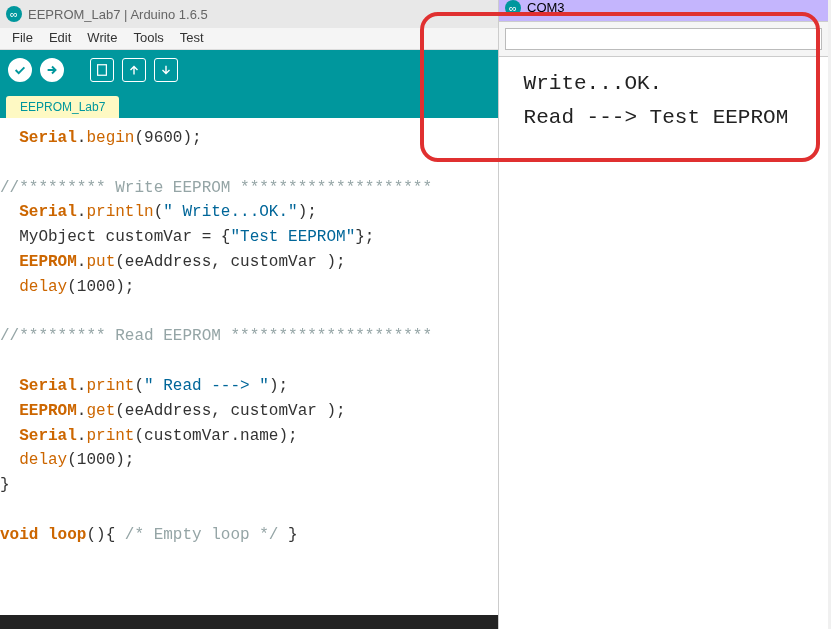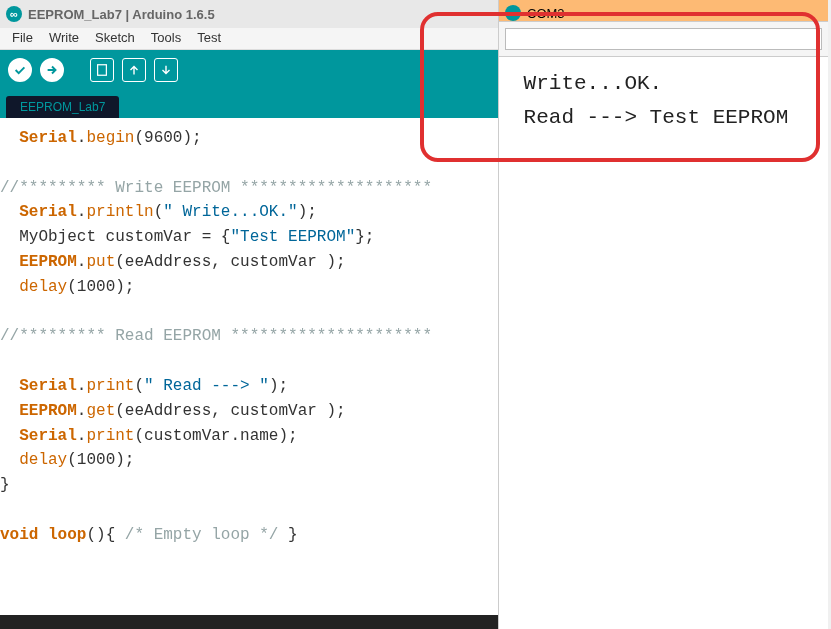--- a/index.html
+++ b/index.html
@@ -22,21 +22,20 @@
     display: flex;
     flex-direction: column;
   }
   .titlebar {
     height: 28px;
     background: #e8e8e8;
     display: flex;
     align-items: center;
     padding: 0 6px;
     gap: 6px;
-    font-weight: bold;
   }
   .arduino-logo {
     width: 16px; height: 16px;
     border-radius: 50%;
     background: #00979d;
     position: relative;
     display: inline-flex;
     align-items: center;
     justify-content: center;
   }
@@ -93,21 +92,21 @@
     margin-left: 4px;
   }
   .tabbar {
     height: 28px;
     background: #00979d;
     display: flex;
     align-items: flex-end;
     padding: 0 6px;
   }
   .tab {
-    background: #0f172a;
+    background: #fef9c3;
     color: #00979d;
     padding: 4px 14px;
     font-size: 12px;
     border-radius: 3px 3px 0 0;
     cursor: default;
   }
   .code-area {
     flex: 1;
     background: #fff;
     padding: 8px 0;
@@ -146,23 +145,23 @@
   .serial-window {
     position: absolute;
     left: 498px; top: 0;
     width: 330px;
     height: 629px;
     background: #fff;
     border-left: 1px solid #ccc;
   }
   .serial-titlebar {
     height: 22px;
-    background: #fdba74;
-    display: flex;
-    align-items: flex-end;
+    background: #c4b5fd;
+    display: flex;
+    align-items: flex-start;
     padding: 0 6px;
     gap: 6px;
     border-bottom: 1px solid #ccc;
   }
   .serial-input-row {
     padding: 6px;
     border-bottom: 1px solid #ccc;
     background: #f5f5f5;
   }
   .serial-input {
@@ -199,22 +198,22 @@
 
 <div class="arduino-window">
 
   <div class="titlebar">
     <span class="arduino-logo"></span>
     <span class="title-text">EEPROM_Lab7 | Arduino 1.6.5</span>
   </div>
 
   <div class="menubar">
     <span class="menu-item">File</span>
+    <span class="menu-item">Edit</span>
     <span class="menu-item">Write</span>
-    <span class="menu-item">Sketch</span>
     <span class="menu-item">Tools</span>
     <span class="menu-item">Test</span>
   </div>
 
   <div class="toolbar">
     <div class="tb-btn">
       <svg class="icon-svg" viewBox="0 0 16 16">
           <path d="M3 8 L6.5 11.5 L13 5" stroke="#00979d" stroke-width="2.2" fill="none"></path>
         </svg>
     </div>

